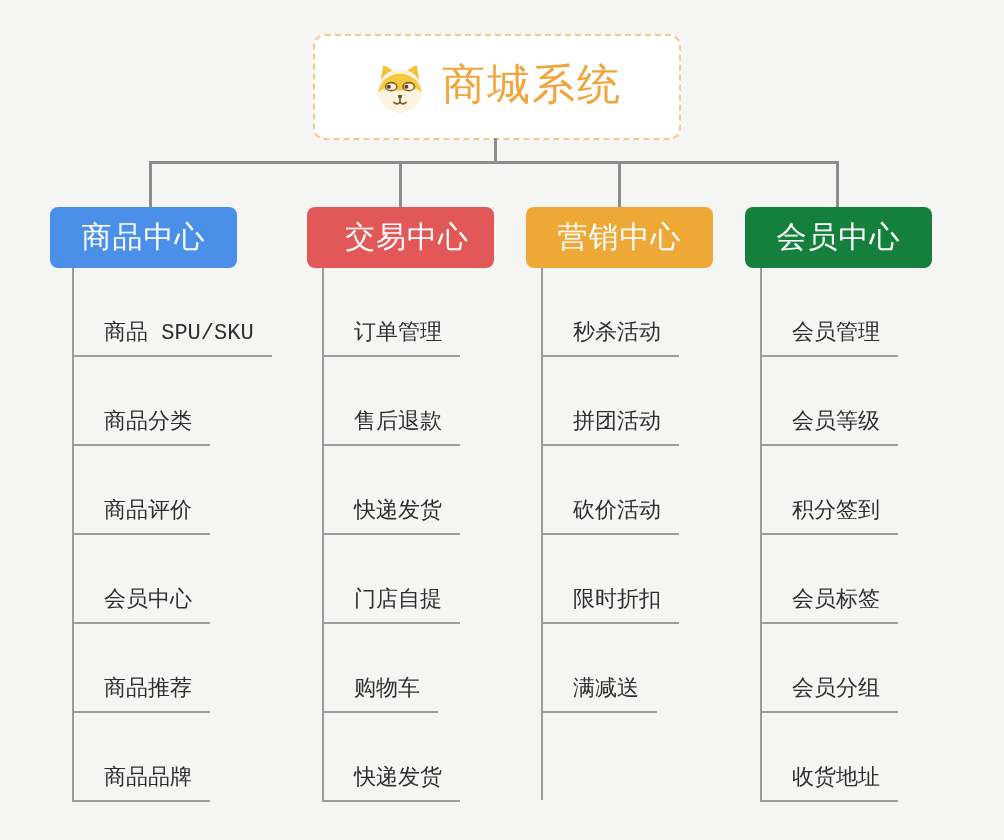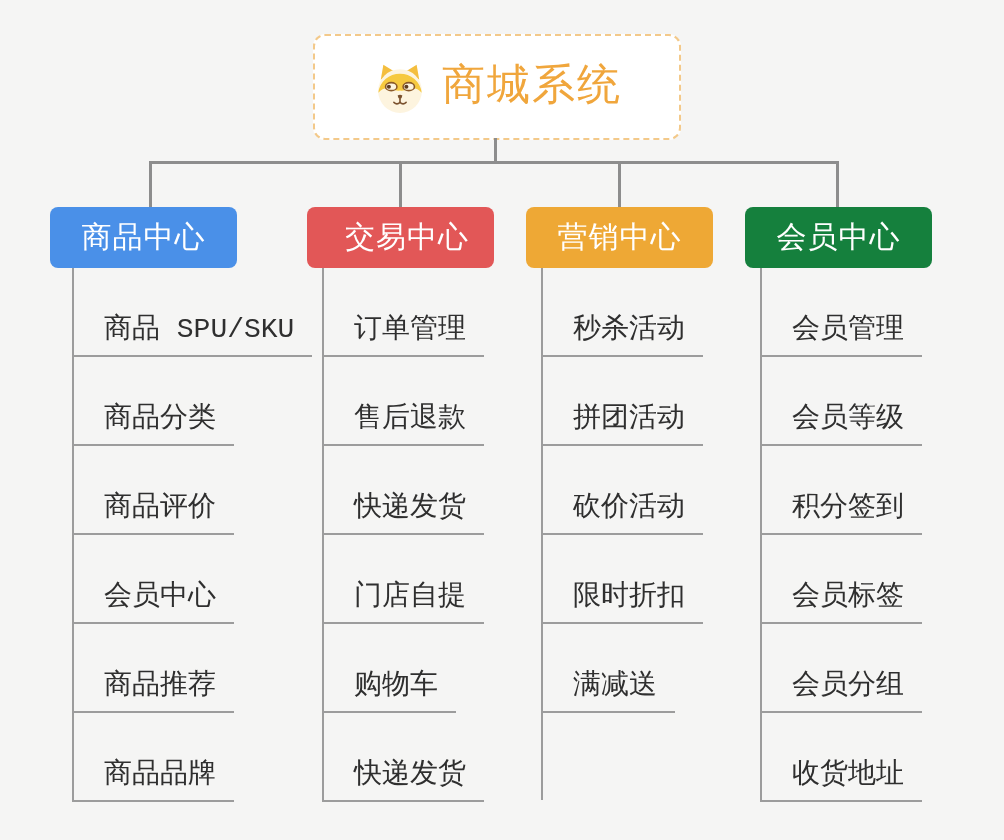--- a/index.html
+++ b/index.html
@@ -38,21 +38,21 @@
   .branch-col { position:absolute; top:268px; }
   .bc0 { left:72px; } .bc1 { left:322px; } .bc2 { left:541px; } .bc3 { left:760px; }
   .trunk {
     position:absolute; left:0; top:0; width:2px; height:532px; background:#9c9c9c;
   }
   .sub-item {
     height:89px; width:fit-content; white-space:nowrap;
     display:flex; align-items:flex-end;
     padding:0 18px 8px 32px;
     border-bottom:2px solid #9c9c9c;
-    font-size:28px; color:#2f2f2f;
+    font-size:22px; color:#2f2f2f;
   }
   .sub-item:first-child { height:87px; }
 </style>
 </head>
 <body>
 
 <div class="page">
 
   <div class="root-node">
     <svg class="dog-icon" viewBox="0 0 64 60" xmlns="http://www.w3.org/2000/svg">

